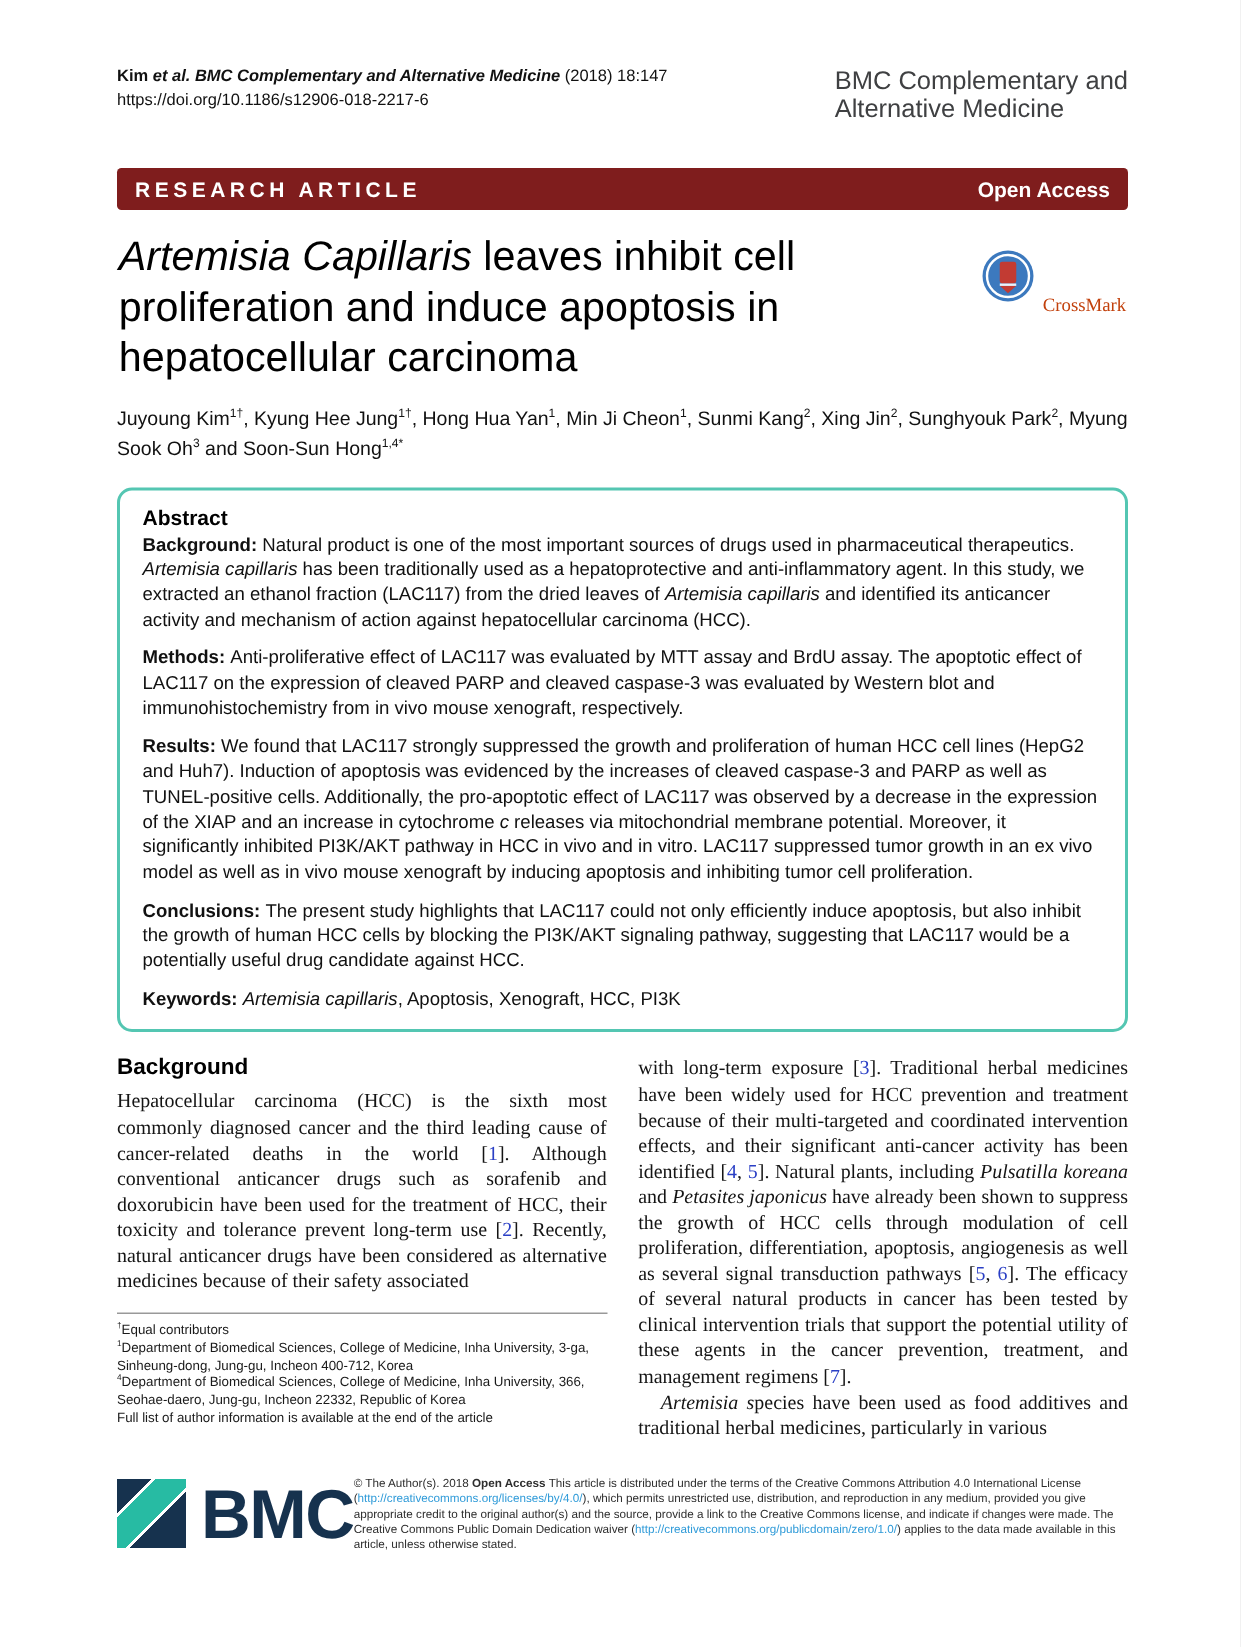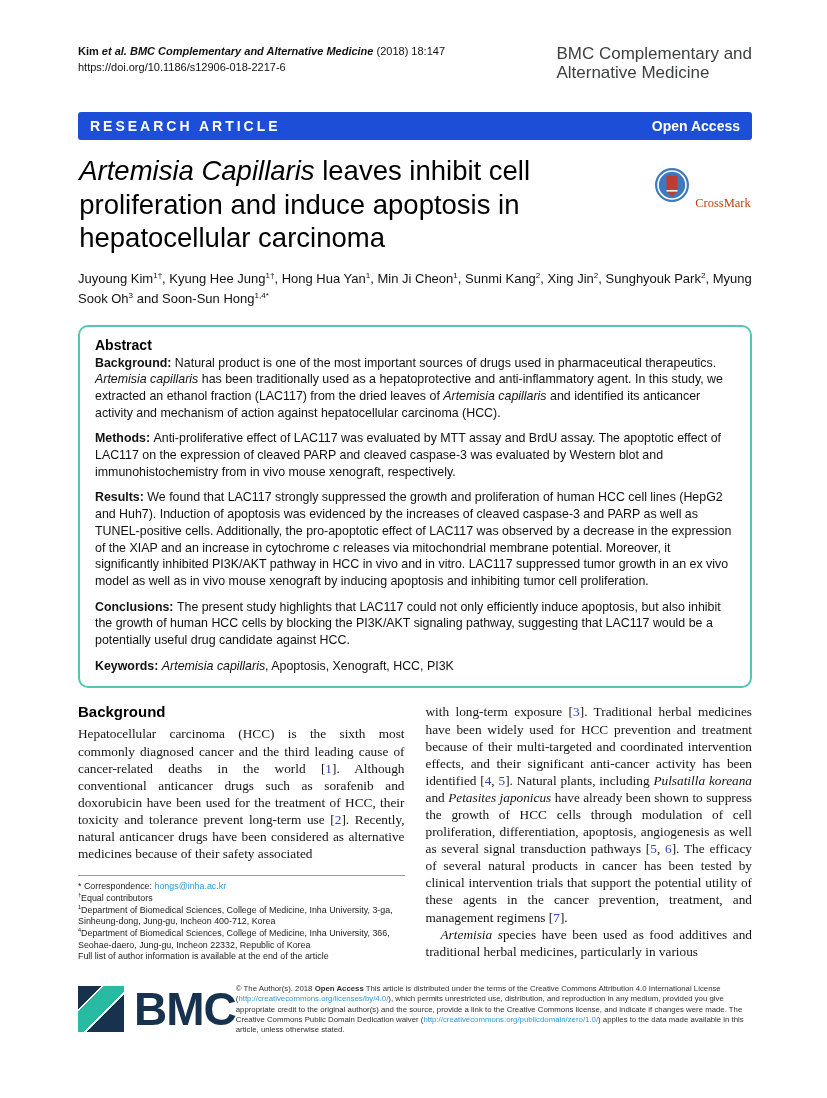--- a/index.html
+++ b/index.html
@@ -7,21 +7,21 @@
         padding:44px 75px 0 78px;position:relative;overflow:hidden;
         font-family:"Liberation Sans",sans-serif;color:#1a1a1a;}
 
   
   .topbar{display:flex;justify-content:space-between;align-items:flex-start;}
   .cite{font-size:11px;line-height:15.5px;color:#111;}
   .doi{color:#111;text-decoration:none;display:block;cursor:pointer;}
   .journal{font-size:17px;line-height:19px;color:#3f4042;text-align:left;}
 
   
-  .banner{margin-top:30px;height:28px;background:#1d4ed8;border-radius:3px;
+  .banner{margin-top:30px;height:28px;background:#7f1d1d;border-radius:3px;
           display:flex;align-items:center;justify-content:space-between;
           padding:0 12px;color:#fff;font-weight:bold;font-size:14px;}
   .banner .type{letter-spacing:3px;}
 
   
   .title-row{display:flex;justify-content:center;align-items:flex-start;margin-top:14px;}
   h1{font-size:27.5px;line-height:33.5px;font-weight:normal;color:#000;margin:0;max-width:575px;}
   .crossmark{display:flex;align-items:center;gap:5px;margin-top:8px;cursor:pointer;}
   .crossmark-label{font-size:12.5px;color:#c2410c;font-family:"Liberation Serif",serif;margin-top:34px;}
 
@@ -106,21 +106,20 @@
     <p><span class="sg-b">Results: </span><span>We found that LAC117 strongly suppressed the growth and proliferation of human HCC cell lines (HepG2 and Huh7). Induction of apoptosis was evidenced by the increases of cleaved caspase-3 and PARP as well as TUNEL-positive cells. Additionally, the pro-apoptotic effect of LAC117 was observed by a decrease in the expression of the XIAP and an increase in cytochrome </span><span class="sg-i">c</span><span> releases via mitochondrial membrane potential. Moreover, it significantly inhibited PI3K/AKT pathway in HCC in vivo and in vitro. LAC117 suppressed tumor growth in an ex vivo model as well as in vivo mouse xenograft by inducing apoptosis and inhibiting tumor cell proliferation.</span></p>
     <p><span class="sg-b">Conclusions: </span><span>The present study highlights that LAC117 could not only efficiently induce apoptosis, but also inhibit the growth of human HCC cells by blocking the PI3K/AKT signaling pathway, suggesting that LAC117 would be a potentially useful drug candidate against HCC.</span></p>
     <p><span class="sg-b">Keywords: </span><span class="sg-i">Artemisia capillaris</span><span>, Apoptosis, Xenograft, HCC, PI3K</span></p>
   </section>
 
   <div class="body-cols">
     <div class="col">
       <h3>Background</h3>
       <p class="serif"><span>Hepatocellular carcinoma (HCC) is the sixth most commonly diagnosed cancer and the third leading cause of cancer-related deaths in the world [</span><span class="sg-ref">1</span><span>]. Although conventional anticancer drugs such as sorafenib and doxorubicin have been used for the treatment of HCC, their toxicity and tolerance prevent long-term use [</span><span class="sg-ref">2</span><span>]. Recently, natural anticancer drugs have been considered as alternative medicines because of their safety associated</span></p>
       <div class="footnotes">
-        <div><span>* Correspondence: </span><span class="sg-link">hongs@inha.ac.kr</span></div>
         <div><span class="sg-sup">†</span><span>Equal contributors</span></div>
         <div><span class="sg-sup">1</span><span>Department of Biomedical Sciences, College of Medicine, Inha University, 3-ga, Sinheung-dong, Jung-gu, Incheon 400-712, Korea</span></div>
         <div><span class="sg-sup">4</span><span>Department of Biomedical Sciences, College of Medicine, Inha University, 366, Seohae-daero, Jung-gu, Incheon 22332, Republic of Korea</span></div>
         <div><span>Full list of author information is available at the end of the article</span></div>
       </div>
     </div>
     <div class="col">
       <p class="serif"><span>with long-term exposure [</span><span class="sg-ref">3</span><span>]. Traditional herbal medicines have been widely used for HCC prevention and treatment because of their multi-targeted and coordinated intervention effects, and their significant anti-cancer activity has been identified [</span><span class="sg-ref">4</span><span>, </span><span class="sg-ref">5</span><span>]. Natural plants, including </span><span class="sg-i">Pulsatilla koreana</span><span> and </span><span class="sg-i">Petasites japonicus</span><span> have already been shown to suppress the growth of HCC cells through modulation of cell proliferation, differentiation, apoptosis, angiogenesis as well as several signal transduction pathways [</span><span class="sg-ref">5</span><span>, </span><span class="sg-ref">6</span><span>]. The efficacy of several natural products in cancer has been tested by clinical intervention trials that support the potential utility of these agents in the cancer prevention, treatment, and management regimens [</span><span class="sg-ref">7</span><span>].</span></p>
       <p class="serif indent"><span class="sg-i">Artemisia s</span><span>pecies have been used as food additives and traditional herbal medicines, particularly in various</span></p>
     </div>

